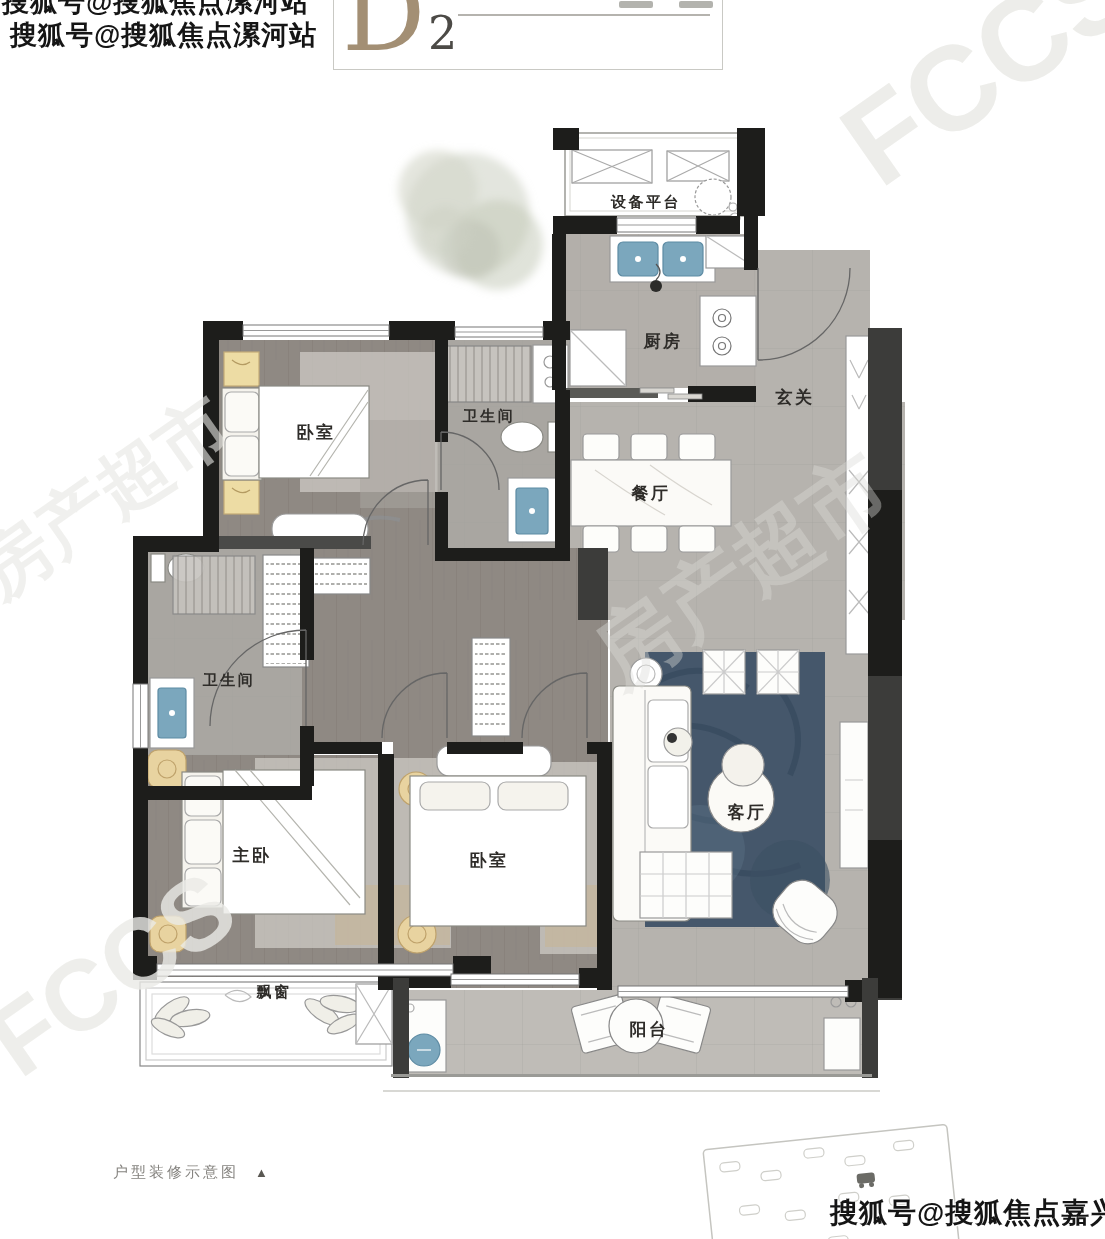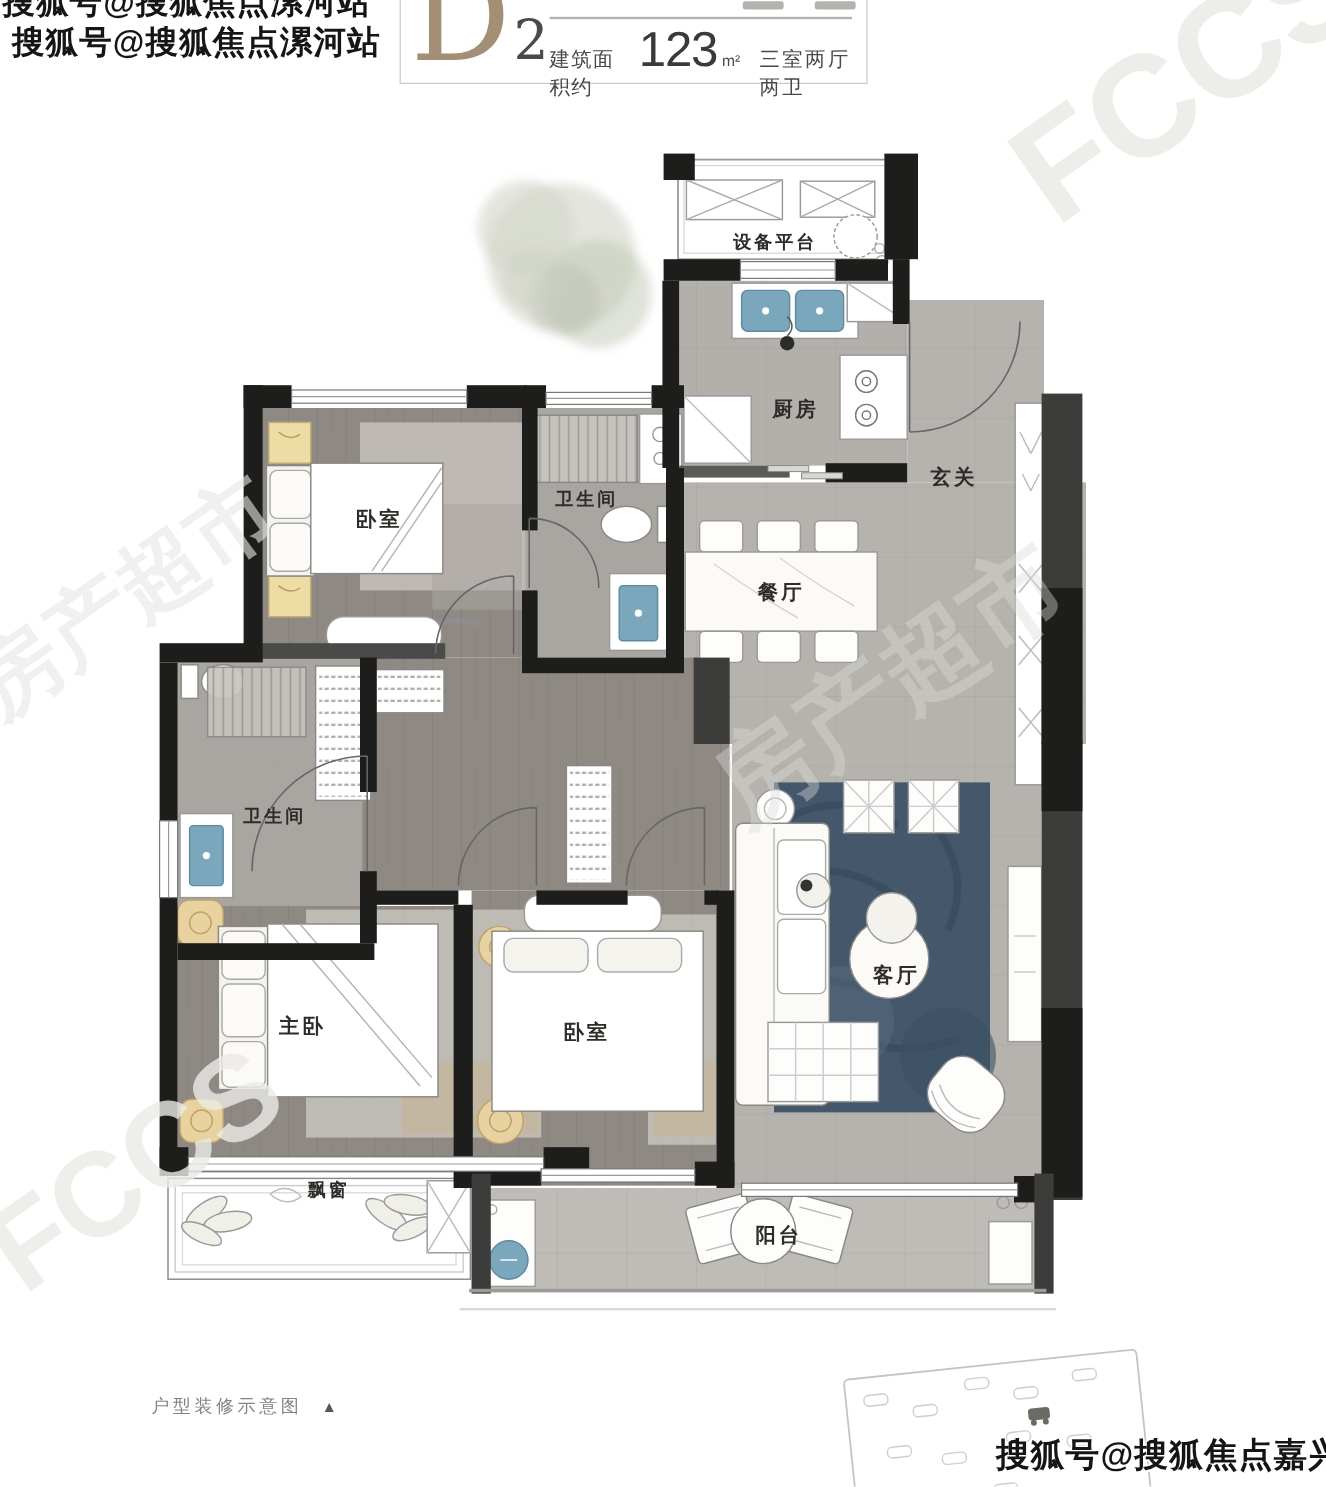--- a/index.html
+++ b/index.html
@@ -21,21 +21,21 @@
        font-size:46px;line-height:.9;color:#4c4a46;}
   .hdr .rule{position:absolute;left:124px;top:43px;width:252px;height:2px;background:#b5b3ae;}
   .hdr .info{position:absolute;left:124px;top:50px;display:flex;align-items:baseline;gap:4px;color:#4a4846;}
   .hdr .info .pre{font-size:17px;letter-spacing:1px;}
   .hdr .info .val{font-size:41px;line-height:1;color:#3b3a37;letter-spacing:-1px;}
   .hdr .info .unit{font-size:13px;}
   .hdr .info .lay{font-size:17px;margin-left:12px;letter-spacing:2px;}
   .hdr .frag{position:absolute;left:285px;top:30px;display:flex;gap:26px;}
   .hdr .frag i{display:block;width:34px;height:7px;background:#a0a09a;border-radius:2px;opacity:.8;}
   
-  .cap{position:absolute;left:126px;top:1163px;display:flex;align-items:center;gap:16px;}
+  .cap{position:absolute;left:113px;top:1163px;display:flex;align-items:center;gap:16px;}
   .cap .t{font-size:15px;color:#85837f;letter-spacing:3px;}
   .cap .m{font-size:13px;color:#5a5853;}
 </style>
 </head>
 <body>
 
 <div class="page">
 
 <svg width="1105" height="1239" viewBox="0 0 1105 1239">
   <defs>
@@ -433,26 +433,20 @@
   <div class="wm wm-top2">搜狐号@搜狐焦点漯河站</div>
 
   <div class="hdr">
     <span class="big-d">D</span>
     <span class="num2">2</span>
     <div class="frag">
         <i></i>
         <i></i>
       </div>
     <div class="rule"></div>
-    <div class="info">
-      <span class="pre">建筑面积约</span>
-        <span class="val">123</span>
-        <span class="unit">m²</span>
-        <span class="lay">三室两厅两卫</span>
-    </div>
   </div>
 
   <div class="cap">
     <span class="t">户型装修示意图</span>
     <span class="m">▲</span>
   </div>
 
   <div class="wm wm-br">搜狐号@搜狐焦点嘉兴站</div>
 </div>
 

